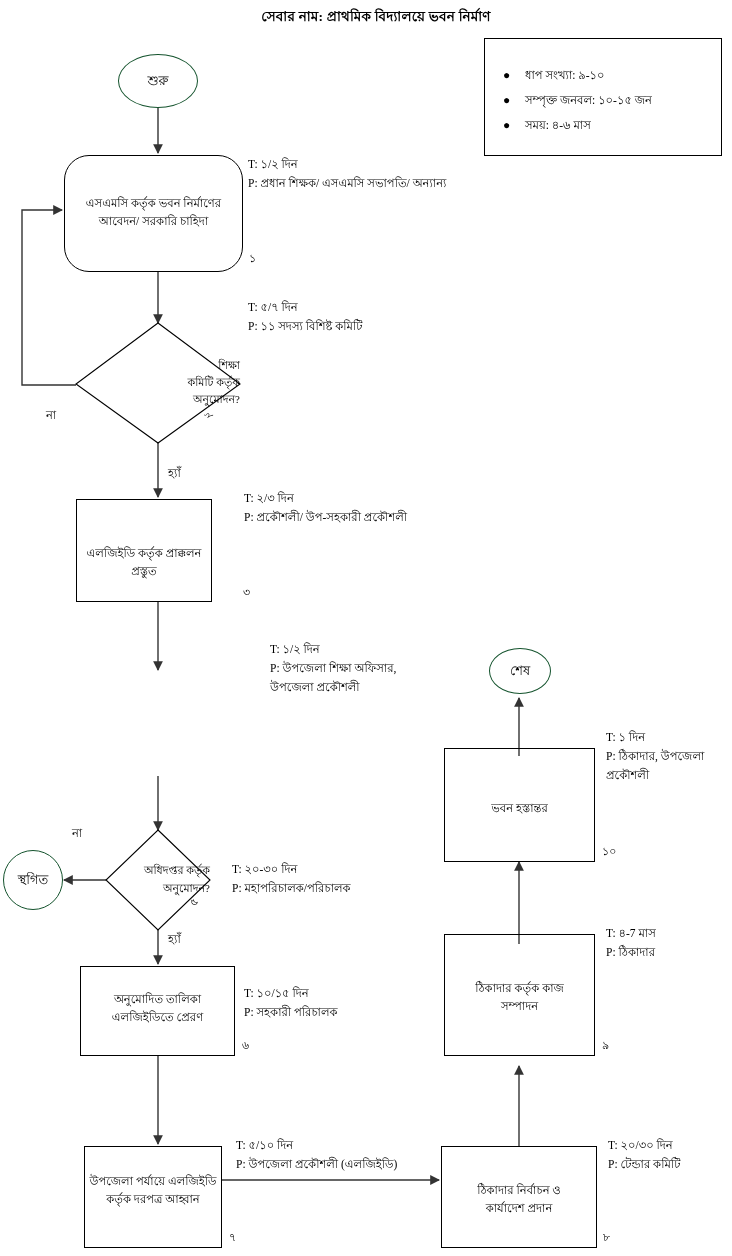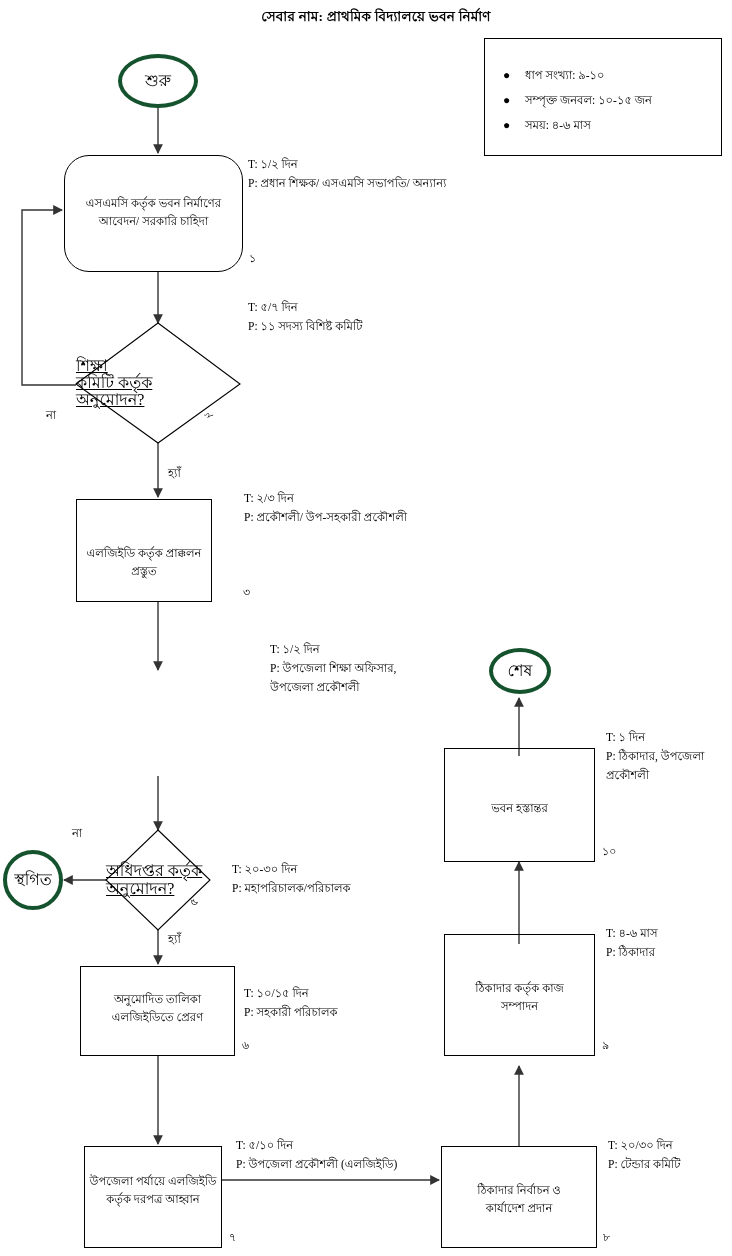--- a/index.html
+++ b/index.html
@@ -86,38 +86,37 @@
     padding: 0 4px;
   }
   .node-num {
     position: absolute;
     font-size: 11px;
     line-height: 12px;
   }
 
   .ellipse {
     position: absolute;
-    border: 4px solid #14532d;
+    border: 1px solid #14532d;
     border-radius: 50%;
     box-sizing: border-box;
     display: flex;
     align-items: center;
     justify-content: center;
-    font-size: 16px;
+    font-size: 13px;
   }
 
   .diamond-wrap { position: absolute; }
   .diamond-label {
     position: absolute;
     left: 0;
     width: 100%;
-    text-align: left;
-    font-size: 16px;
+    text-align: right;
+    font-size: 11px;
     line-height: 17px;
-    text-decoration: underline;
   }
 
   
   .tp {
     position: absolute;
     font-size: 11.5px;
     line-height: 19px;
     white-space: nowrap;
   }
   .tp .tp-line { display: block; }
@@ -285,21 +284,21 @@
     <span class="tp-line">T: ২০/৩০ দিন</span>
     <span class="tp-line">P: টেন্ডার কমিটি</span>
   </div>
 
   <div class="node-box" style="left:444px; top:934px; width:151px; height:122px;">
     <div class="node-text" style="top:44px;">ঠিকাদার কর্তৃক কাজ</div>
     <div class="node-text" style="top:62px;">সম্পাদন</div>
     <div class="node-num" style="left:157px; top:104px;">৯</div>
   </div>
   <div class="tp" style="left:606px; top:924px;">
-    <span class="tp-line">T: ৪-৬ মাস</span>
+    <span class="tp-line">T: ৪-7 মাস</span>
     <span class="tp-line">P: ঠিকাদার</span>
   </div>
 
   <div class="node-box" style="left:444px; top:748px; width:151px; height:114px;">
     <div class="node-text" style="top:50px;">ভবন হস্তান্তর</div>
     <div class="node-num" style="left:157px; top:96px;">১০</div>
   </div>
   <div class="tp" style="left:606px; top:728px;">
     <span class="tp-line">T: ১ দিন</span>
     <span class="tp-line">P: ঠিকাদার, উপজেলা</span>

